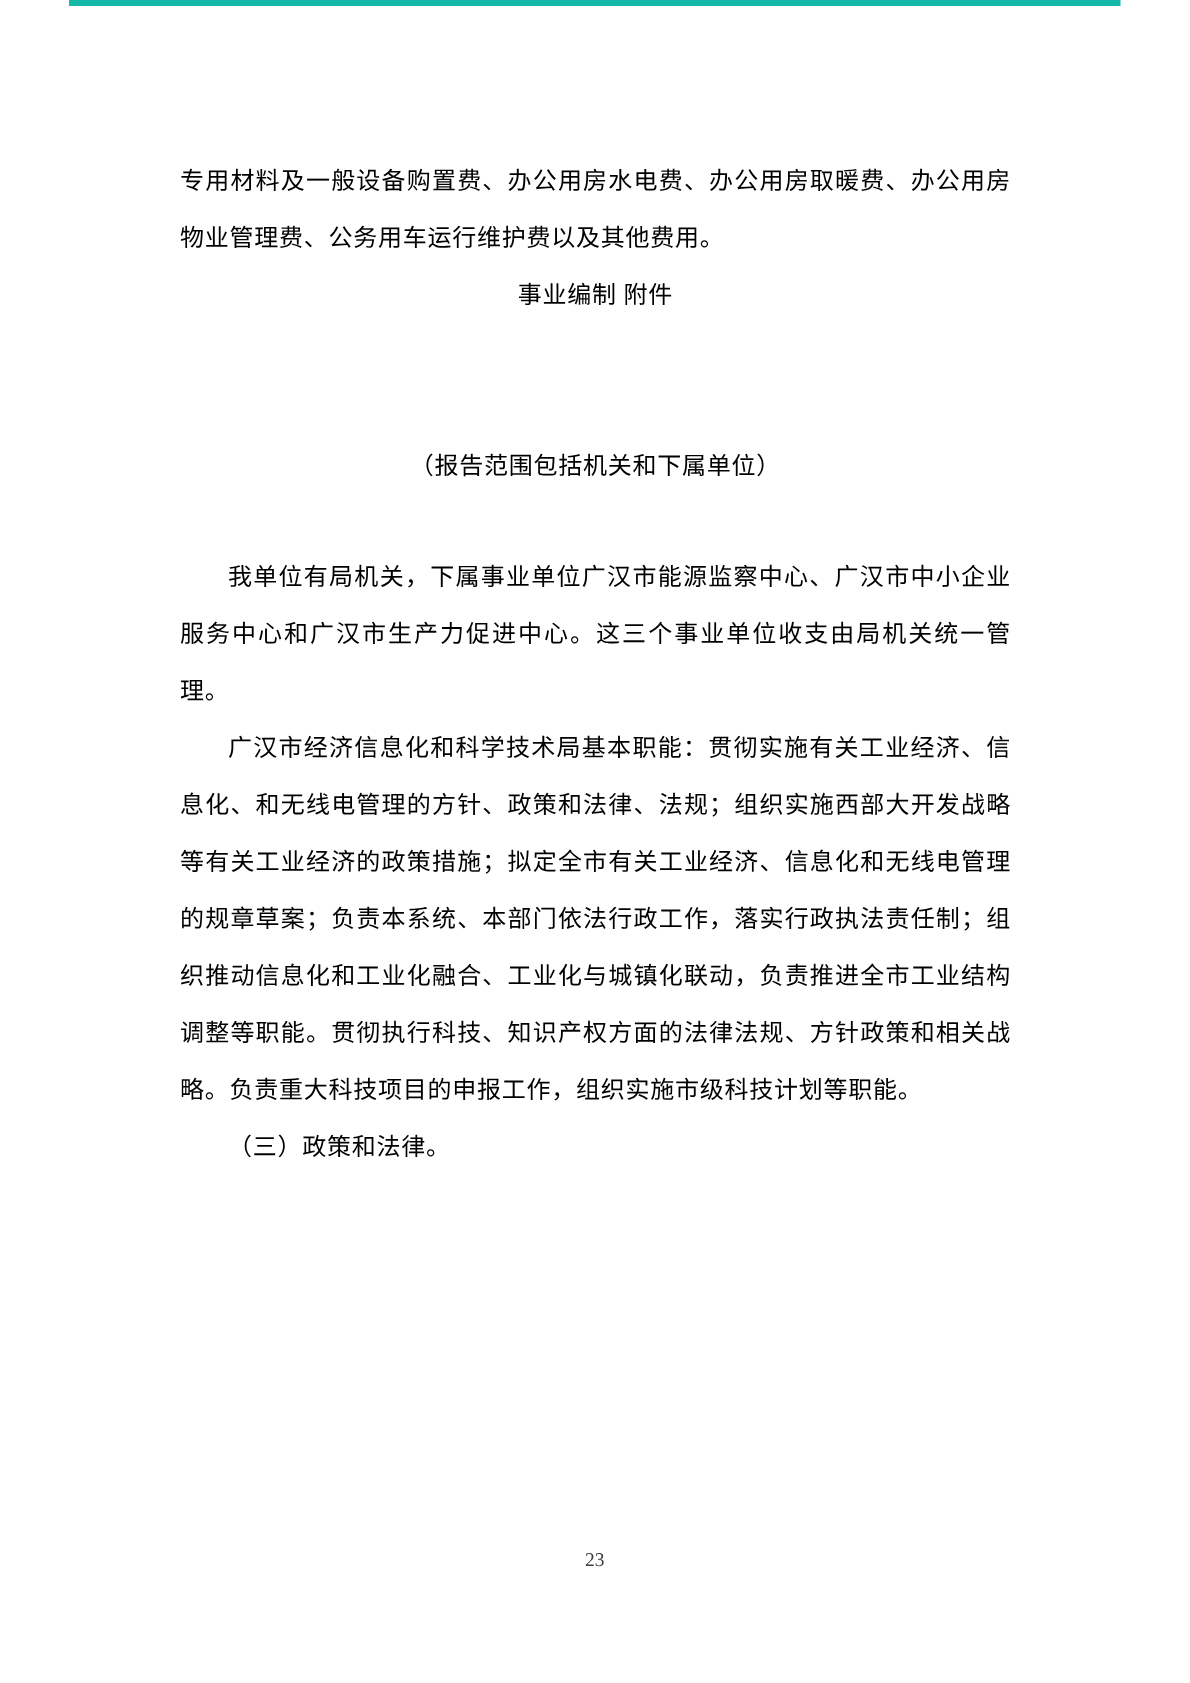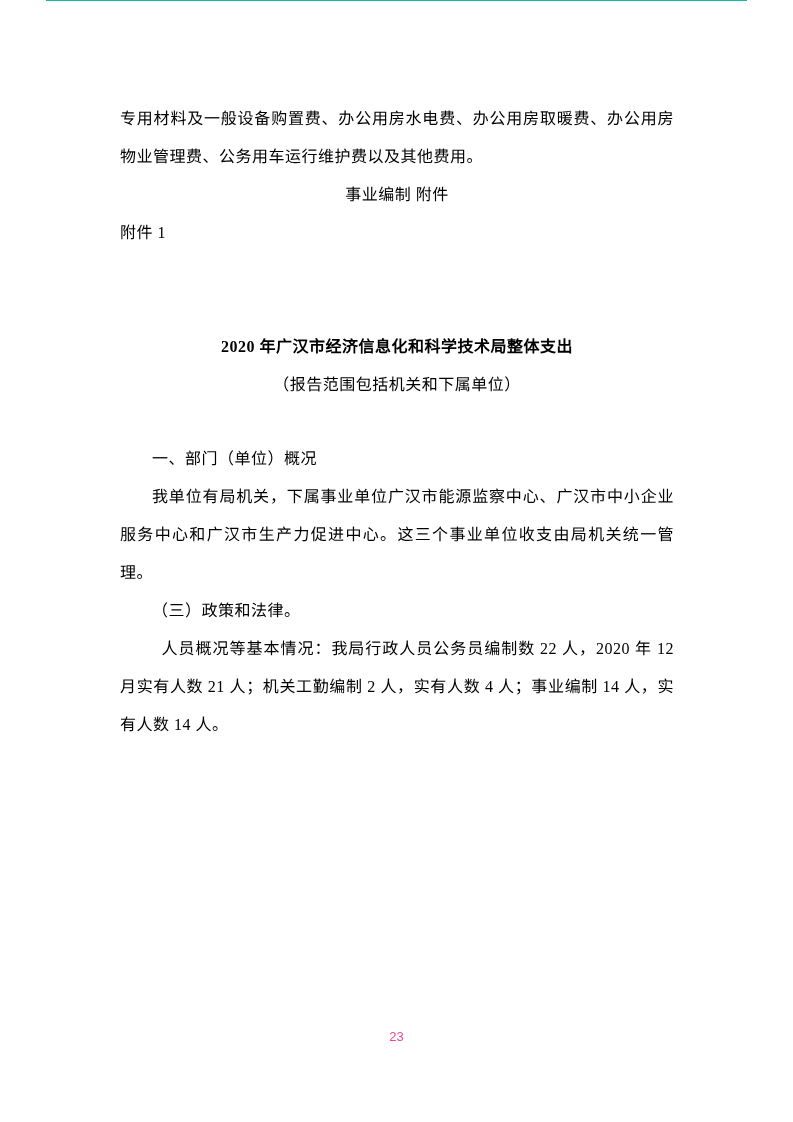--- a/index.html
+++ b/index.html
@@ -11,21 +11,21 @@
   .page {
     position: relative;
     width: 701px;
     height: 1122px;
     margin: 0 auto;
     background: #ffffff;
     color: #000000;
     font-family: "Liberation Serif", "DejaVu Serif", serif;
     overflow: hidden;
     box-sizing: border-box;
-    border-top: 1px solid #14b8a6;
+    border-top: 4px solid #14b8a6;
   }
   .content {
     padding: 99px 73px 0 74px;
   }
   .content p {
     margin: 0;
     font-size: 16px;
     line-height: 38px;
     letter-spacing: 0.5px;
   }
@@ -61,52 +61,49 @@
     height: 37px;
   }
   .page-number {
     position: absolute;
     left: 0;
     right: 0;
     top: 1028px;
     text-align: center;
     font-size: 13px;
     line-height: 16px;
-    font-family: Liberation Sans, sans-serif;
-    color: #ec4899;
+    font-family: Liberation Serif, serif;
+    color: #404040;
   }
 </style>
 </head>
 <body>
 
 <div class="page">
   <div class="content">
 
     <p class="justify">专用材料及一般设备购置费、办公用房水电费、办公用房取暖费、办公用房物业管理费、公务用车运行维护费以及其他费用。</p>
 
     <p class="center">事业编制 附件</p>
 
-    <p>附件 1</p>
 
     <div class="spacer-before-title"></div>
 
-    <p class="report-title">2020 年广汉市经济信息化和科学技术局整体支出</p>
 
 
     <p class="center subtitle">（报告范围包括机关和下属单位）</p>
 
     <div class="spacer-before-body"></div>
 
-    <p class="indent">一、部门（单位）概况</p>
 
 
     <p class="indent justify">我单位有局机关，下属事业单位广汉市能源监察中心、广汉市中小企业服务中心和广汉市生产力促进中心。这三个事业单位收支由局机关统一管理。</p>
 
 
+    <p class="indent justify">广汉市经济信息化和科学技术局基本职能：贯彻实施有关工业经济、信息化、和无线电管理的方针、政策和法律、法规；组织实施西部大开发战略等有关工业经济的政策措施；拟定全市有关工业经济、信息化和无线电管理的规章草案；负责本系统、本部门依法行政工作，落实行政执法责任制；组织推动信息化和工业化融合、工业化与城镇化联动，负责推进全市工业结构调整等职能。贯彻执行科技、知识产权方面的法律法规、方针政策和相关战略。负责重大科技项目的申报工作，组织实施市级科技计划等职能。</p>
 
     <p class="indent">（三）政策和法律。</p>
 
-    <p class="indent-deep justify">人员概况等基本情况：我局行政人员公务员编制数 22 人，2020 年 12 月实有人数 21 人；机关工勤编制 2 人，实有人数 4 人；事业编制 14 人，实有人数 14 人。</p>
 
   </div>
 
   <div class="page-number">23</div>
 </div>
 
 </body></html>

